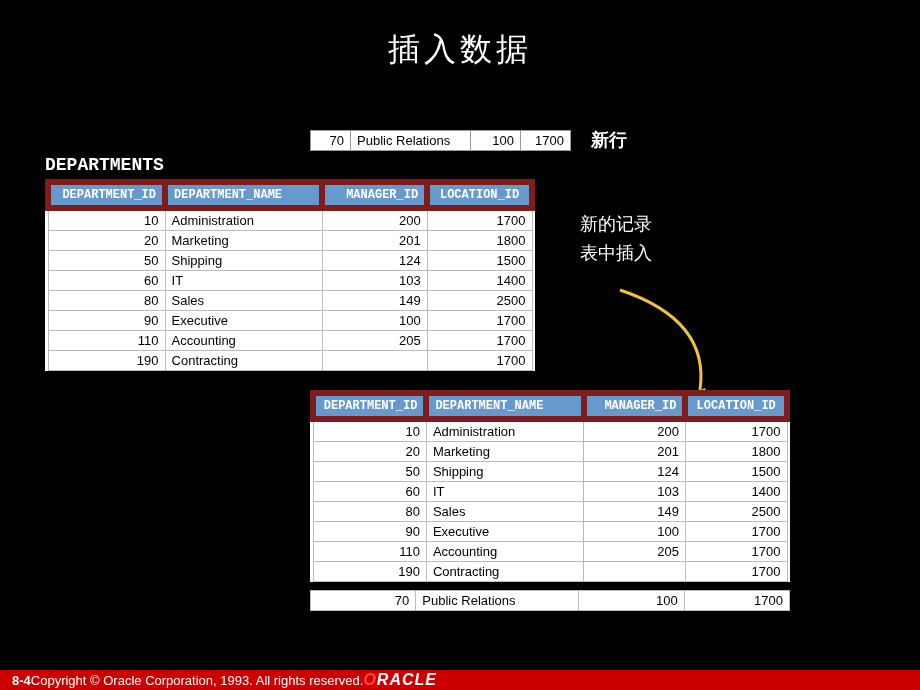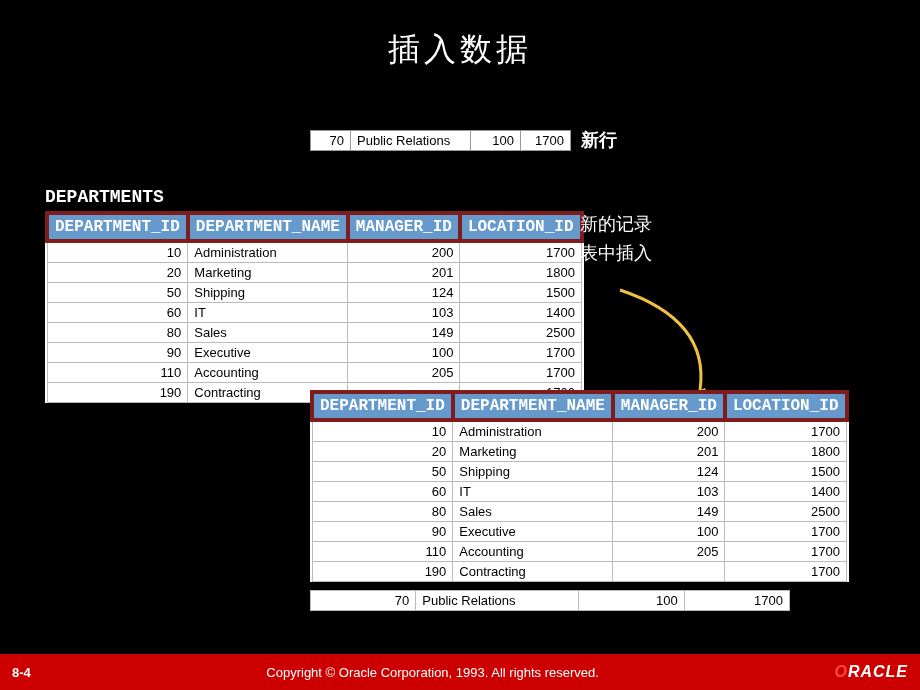--- a/index.html
+++ b/index.html
@@ -51,49 +51,48 @@
       width: 50px;
     }
     .new-row-table td:nth-child(4) {
       text-align: right;
       width: 50px;
     }
     .new-row-label {
       color: #fff;
       font-size: 18px;
       font-weight: bold;
-      margin-left: 10px;
+      margin-left: 20px;
     }
 
     
     .top-table-container {
       position: absolute;
       top: 155px;
       left: 45px;
     }
     .dept-label {
       color: #fff;
       font-size: 18px;
       font-weight: bold;
       font-family: 'Courier New', monospace;
       margin-bottom: 4px;
-      margin-top: 32px;
     }
     .dept-table {
       border-collapse: collapse;
       background: #fff;
       width: 490px;
     }
     .dept-table th {
       background: #6699cc;
       color: #fff;
-      font-size: 16px;
+      font-size: 12px;
       font-weight: bold;
       font-family: 'Courier New', monospace;
-      border: 4px solid #7f1d1d;
+      border: 6px solid #7f1d1d;
       padding: 3px 6px;
       text-align: left;
     }
     .dept-table th:first-child,
     .dept-table td:first-child {
       text-align: right;
       width: 100px;
     }
     .dept-table th:nth-child(2),
     .dept-table td:nth-child(2) {
@@ -179,25 +178,24 @@
       text-align: right;
       width: 100px;
     }
 
     
     .bottom-bar {
       position: absolute;
       bottom: 0;
       left: 0;
       width: 920px;
-      height: 36px;
+      height: 20px;
       background: #cc0000;
       display: flex;
       align-items: center;
-      justify-content: space-between;
       padding: 0 12px;
     }
     .bottom-bar .page-num {
       color: #fff;
       font-size: 13px;
       font-weight: bold;
     }
     .bottom-bar .copyright {
       color: #fff;
       font-size: 13px;

